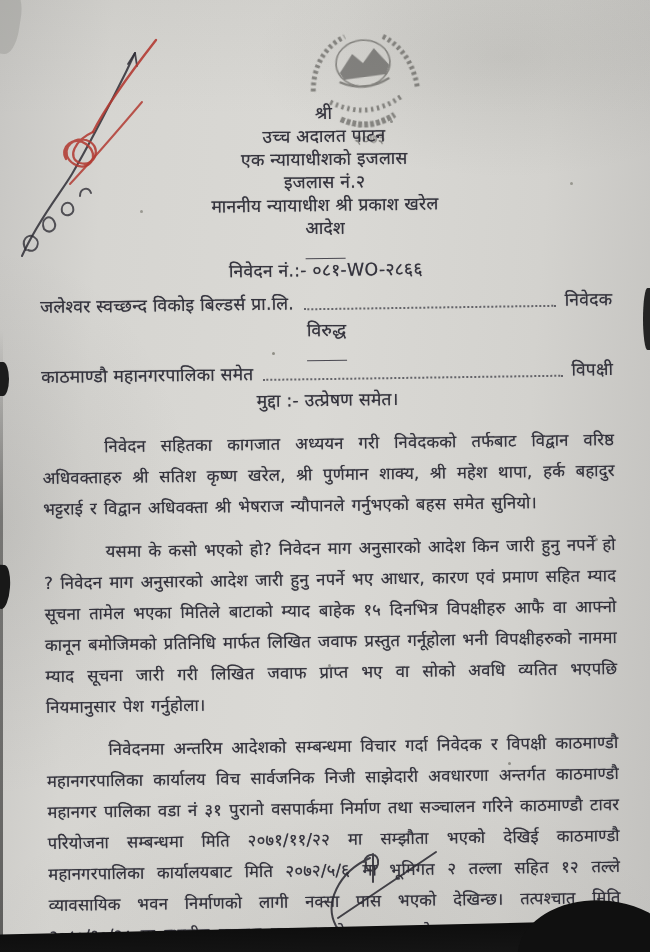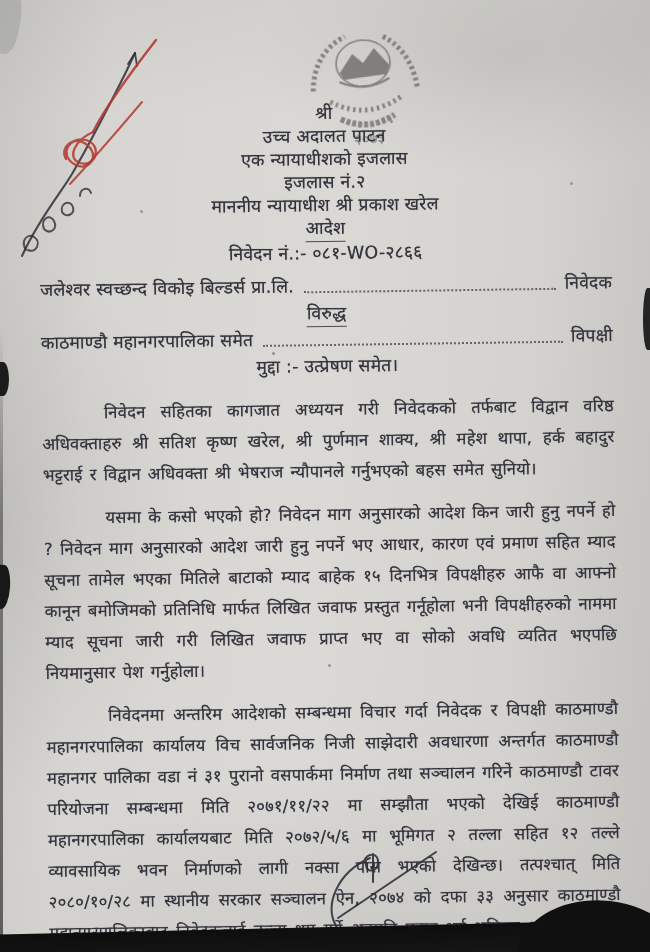--- a/index.html
+++ b/index.html
@@ -23,21 +23,21 @@
   
   .content{
     position:absolute;left:42px;right:36px;top:0;z-index:5;
     transform:rotate(-0.8deg);transform-origin:50% 40%;
     color:rgba(48,47,57,.93);
     text-shadow:0 0 .7px rgba(58,57,68,.75);
     letter-spacing:.2px;
   }
   .h-block{margin-top:102px;text-align:center;font-size:17.5px;}
   .hl{line-height:23px;}
-  .underlined{display:inline-block;border-bottom:1.6px solid rgba(48,47,57,.85);padding-bottom:1px;}
+  .underlined{display:inline-block;border-bottom:1.6px solid rgba(48,47,57,.85);padding-bottom:18px;}
   .party-section{margin-top:9px;font-size:17.5px;}
   .party-row{display:flex;align-items:baseline;line-height:24px;}
   .leader{flex:1;border-bottom:2px dotted rgba(62,61,70,.75);margin:0 8px 5px 10px;min-width:40px;align-self:flex-end;}
   .center-row{text-align:center;line-height:24px;margin-top:3px;}
   .para{margin-top:12px;font-size:16.6px;line-height:31px;text-align:justify;
     text-indent:62px;word-spacing:1.5px;}
   .para.first{margin-top:16px;}
   
   .seal{position:absolute;left:295px;top:20px;width:140px;height:132px;z-index:3;
     opacity:.62;filter:blur(.5px);transform:rotate(-5deg);}

